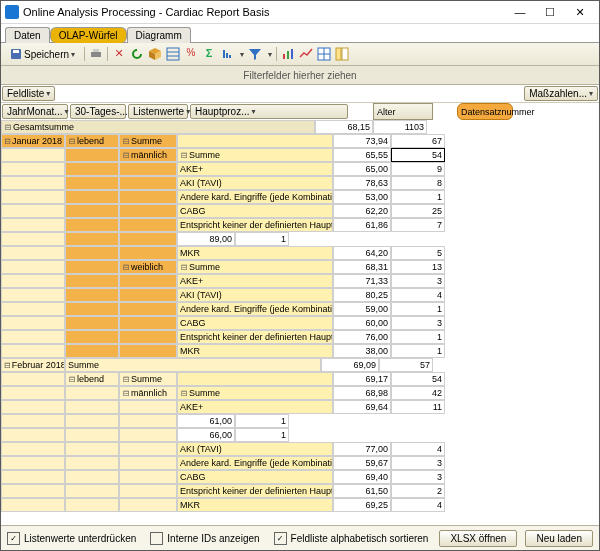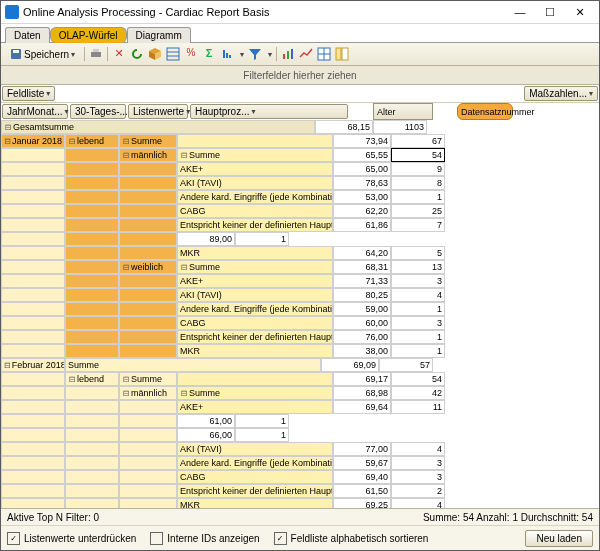--- a/index.html
+++ b/index.html
@@ -622,37 +622,34 @@
           <div class="cell labcol4 lab lab4">
             <span>MKR</span>
           </div>
           <div class="cell num1 num">69,25</div>
           <div class="cell num2 num">4</div>
         </div>
       </div>
   </div>
 
   <div class="footer">
-    <div class="footline1">
-      <span>Aktive Top N Filter: 0</span>
-      <span>Summe: 54 Anzahl: 1 Durchschnitt: 54</span>
-    </div>
     <div class="footline2">
       <div style="display:flex; gap:14px;">
         <label class="chk">
           <span class="chkbox">✓</span>
           <span>Listenwerte unterdrücken</span>
         </label>
         <label class="chk">
           <span class="chkbox"></span>
           <span>Interne IDs anzeigen</span>
         </label>
         <label class="chk">
           <span class="chkbox">✓</span>
           <span>Feldliste alphabetisch sortieren</span>
         </label>
       </div>
       <div style="display:flex; gap:8px;">
+        <div class="btn">XLSX öffnen</div>
         <div class="btn">Neu laden</div>
       </div>
     </div>
   </div>
 </div>
 
 </body></html>

